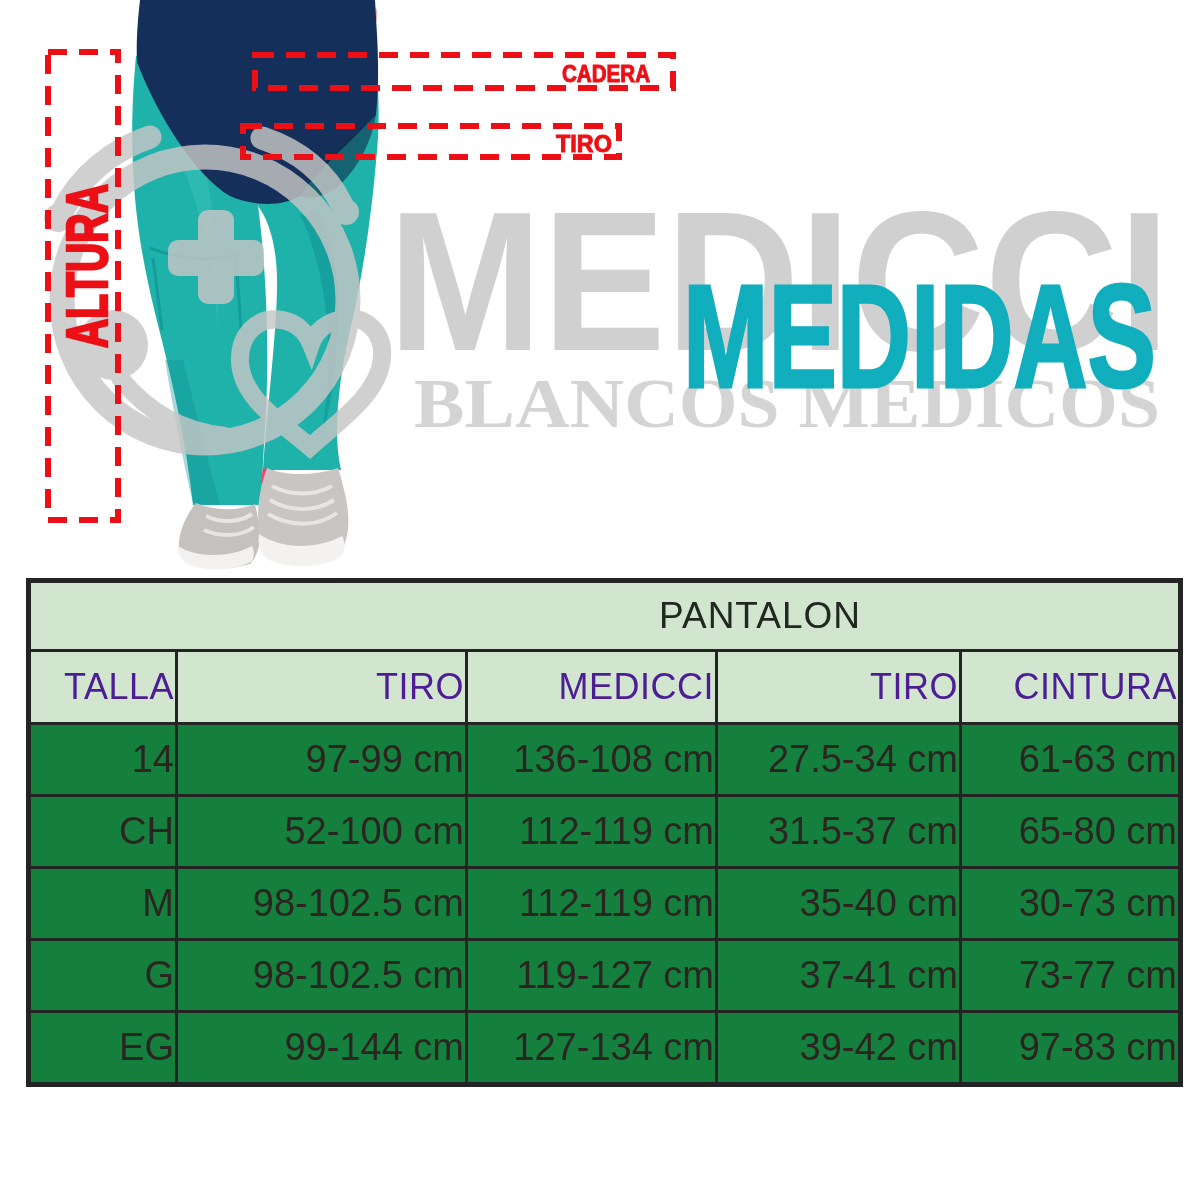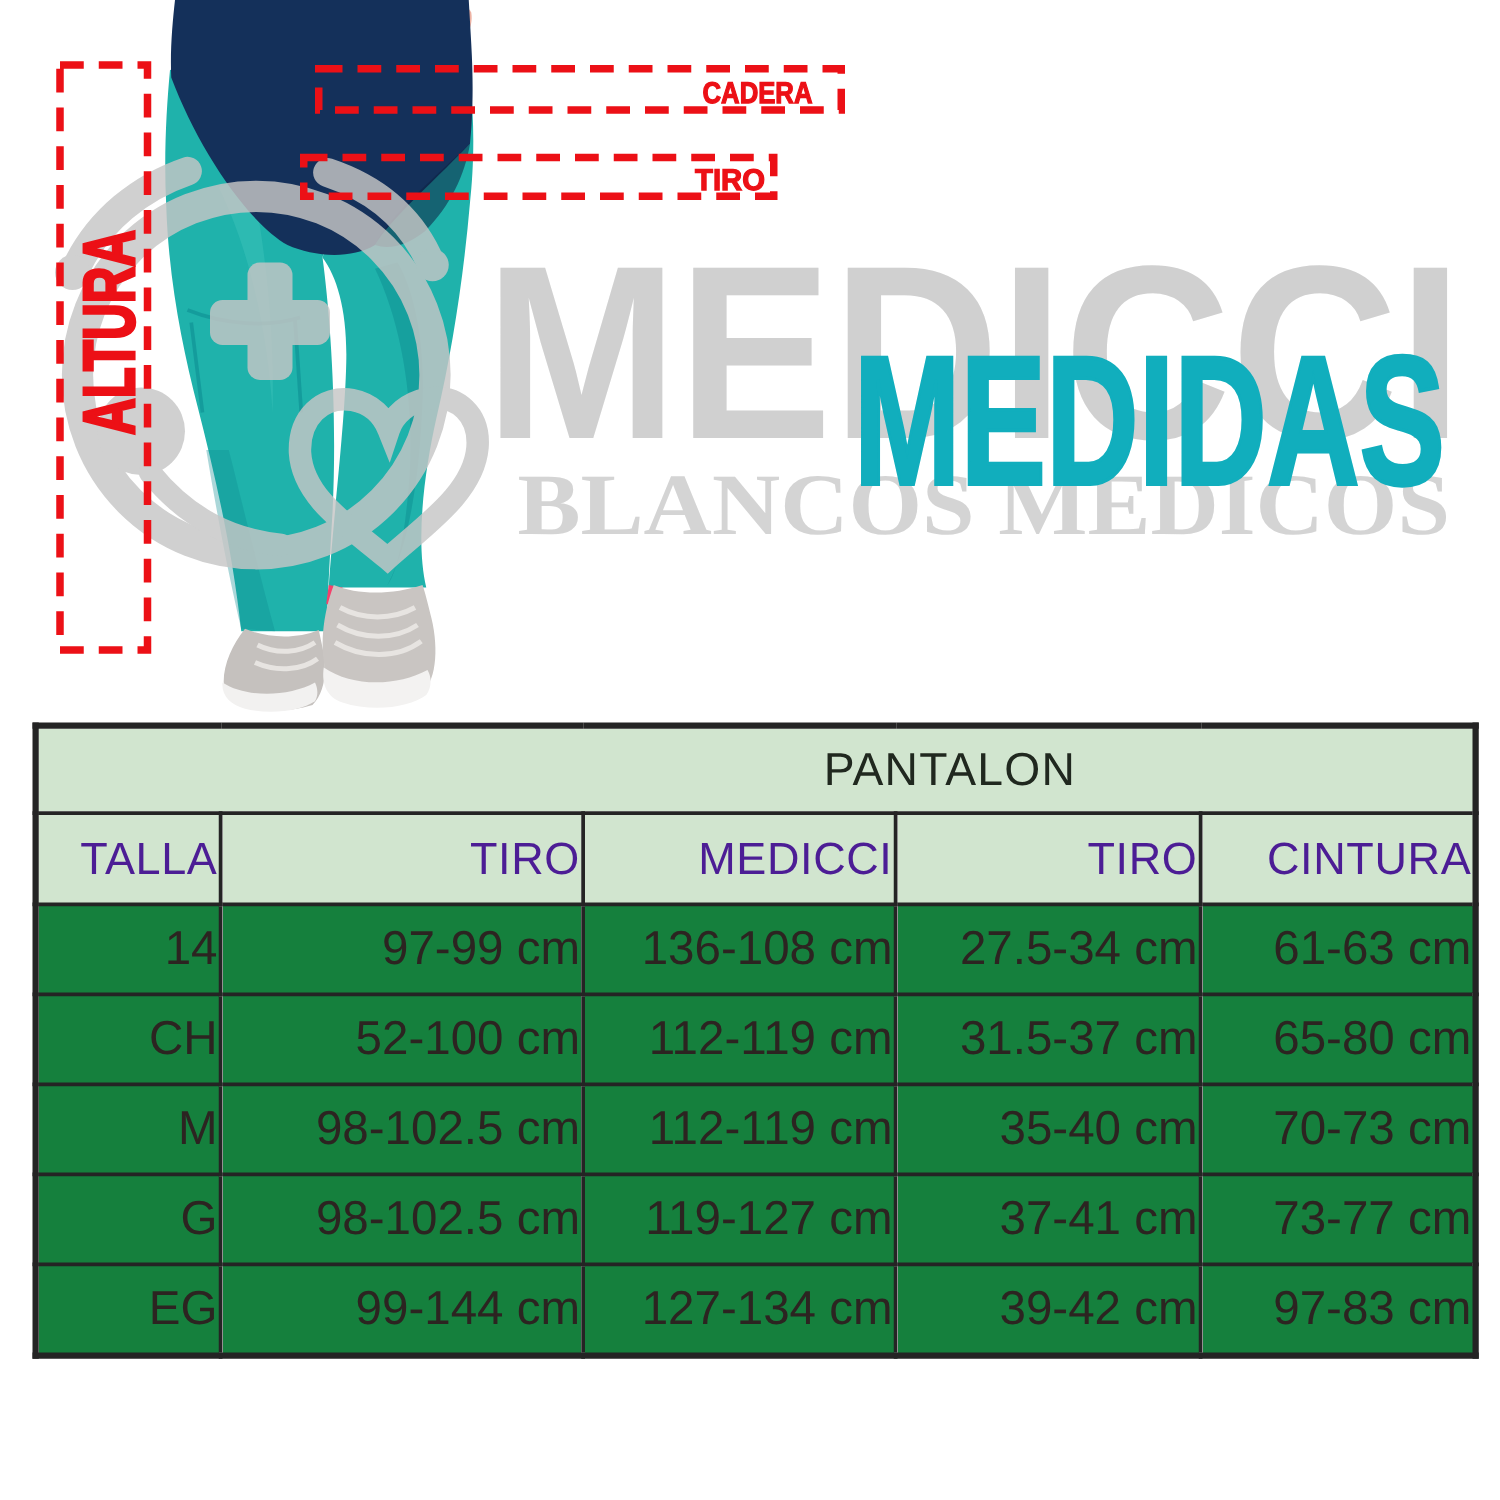--- a/index.html
+++ b/index.html
@@ -167,21 +167,21 @@
       <td>52-100 cm</td>
       <td>112-119 cm</td>
       <td>31.5-37 cm</td>
       <td>65-80 cm</td>
     </tr>
     <tr class="data-row">
       <td>M</td>
       <td>98-102.5 cm</td>
       <td>112-119 cm</td>
       <td>35-40 cm</td>
-      <td>70-73 cm</td>
+      <td>30-73 cm</td>
     </tr>
     <tr class="data-row">
       <td>G</td>
       <td>98-102.5 cm</td>
       <td>119-127 cm</td>
       <td>37-41 cm</td>
       <td>73-77 cm</td>
     </tr>
     <tr class="data-row">
       <td>EG</td>

